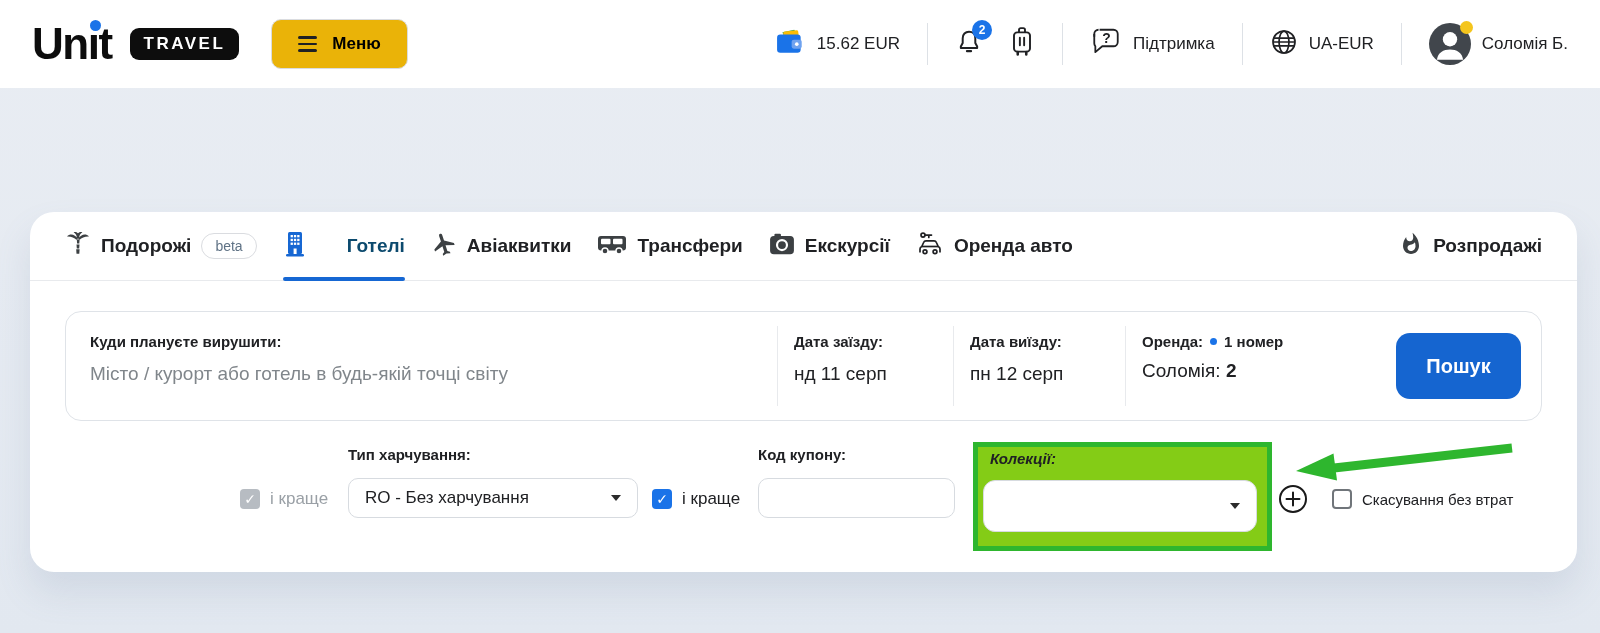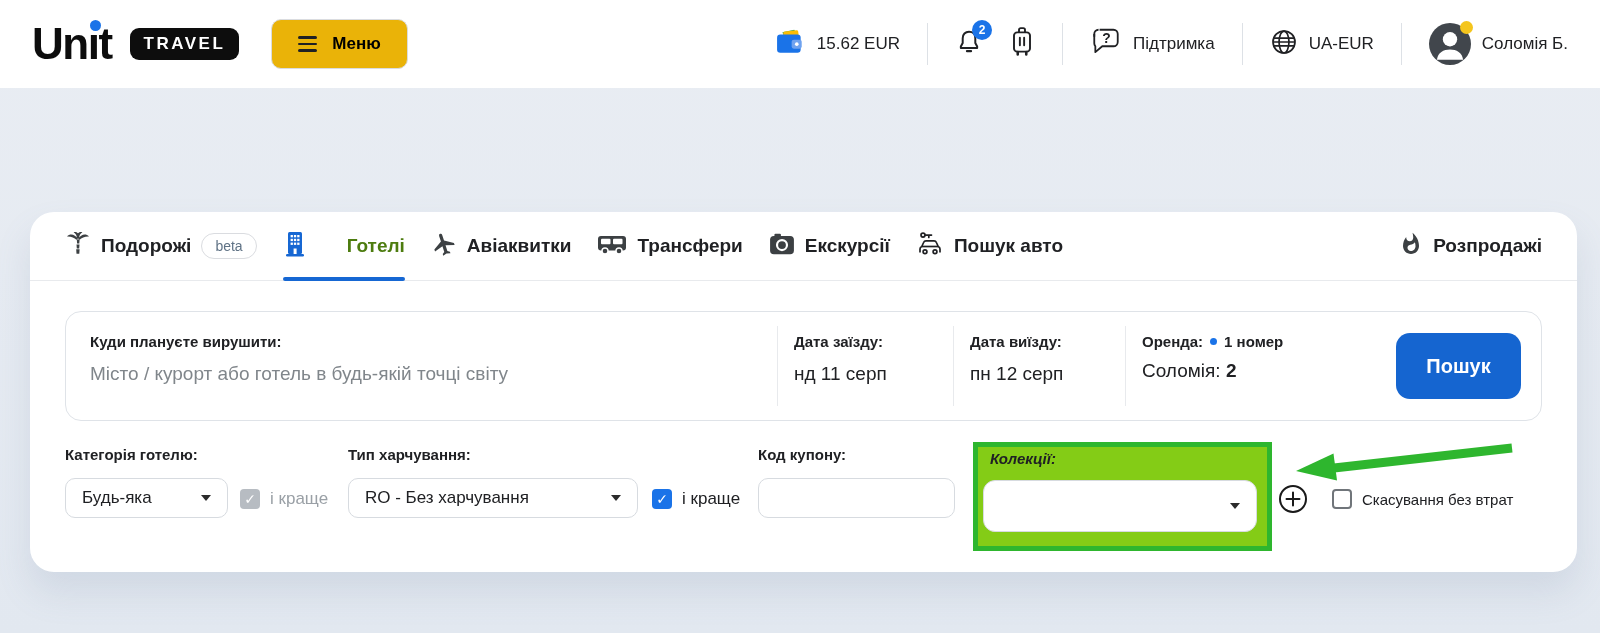--- a/index.html
+++ b/index.html
@@ -29,21 +29,21 @@
   .avatar { width:42px; height:42px; border-radius:50%; background:#41464c; display:flex; align-items:flex-end; justify-content:center; overflow:hidden; }
   .avatar-dot { position:absolute; top:-2px; right:-2px; width:13px; height:13px; border-radius:50%; background:#f4c51d; }
 
   
   .card { position:relative; margin-left:30px; margin-top:124px; width:1547px; height:360px;
     background:#fff; border-radius:24px; box-shadow:0 20px 35px rgba(110,130,160,.16); }
 
   .tabs { display:flex; align-items:center; height:69px; padding:0 35px; border-bottom:1px solid #e8eaed; }
   .tab { display:flex; align-items:center; gap:10px; font-size:19px; font-weight:700; color:#202124;
     margin-right:26px; position:relative; height:100%; cursor:pointer; white-space:nowrap; }
-  .tab.active { color:#4d7c0f;gap:40px; }
+  .tab.active { color:#0c4a6e;gap:40px; }
   .tab.active::after { content:""; position:absolute; left:0; right:0; bottom:-1px; height:4px;
     background:#1667d3; border-radius:4px; }
   .beta-pill { border:1px solid #dadce0; border-radius:999px; padding:4px 13px; font-size:14px;
     font-weight:400; color:#5f7285; background:#fff; }
   .tab-sales { margin-left:auto; margin-right:0; }
 
   .searchbar { margin:30px 35px 0; height:110px; border:1px solid #dfe3e8; border-radius:16px;
     display:flex; align-items:stretch; }
   .sec { padding:21px 0 0 24px; }
   .sec-dest { flex:1; }
@@ -251,21 +251,21 @@
       <span>
         <svg width="28" height="26" viewBox="0 0 28 25" fill="none" stroke="#202124" stroke-width="1.7">
           <circle cx="7" cy="3.6" r="2"></circle>
           <path d="M9 3.6h6.5M12.8 3.6v2.3" stroke-linecap="round"></path>
           <path d="M4 21v-3.4c0-1.2.7-2.2 1.8-2.6l1.8-4c.4-1 1.3-1.6 2.4-1.6h8c1.1 0 2 .6 2.4 1.6l1.8 4c1.1.4 1.8 1.4 1.8 2.6V21" stroke-linejoin="round"></path>
           <path d="M5.8 15h16.4"></path>
           <circle cx="9" cy="20.2" r="1.9"></circle>
           <circle cx="19" cy="20.2" r="1.9"></circle>
         </svg>
       </span>
-      <span>Пошук авто</span>
+      <span>Оренда авто</span>
     </div>
     <div class="tab tab-sales">
       <span>
         <svg width="24" height="24" viewBox="0 0 24 24" fill="#3c4043">
           <path d="M13.5.67s.74 2.65.74 4.8c0 2.06-1.35 3.73-3.41 3.73-2.07 0-3.63-1.67-3.63-3.73l.03-.42C5.21 7.45 4 10.56 4 13.95c0 4.42 3.58 8 8 8s8-3.58 8-8C20 8.61 17.41 3.8 13.5.67zM11.71 19c-1.78 0-3.22-1.4-3.22-3.14 0-1.62 1.05-2.76 2.81-3.12 1.77-.36 3.6-1.21 4.62-2.58.39 1.29.59 2.65.59 4.04 0 2.65-2.15 4.8-4.8 4.8z"></path>
         </svg>
       </span>
       <span>Розпродажі</span>
     </div>
   </div>
@@ -297,27 +297,20 @@
         <b>2</b>
       </div>
     </div>
     <div class="search-btn-wrap">
       <button class="search-btn">Пошук</button>
     </div>
   </div>
 
   <div class="filters">
 
-    <div class="fgroup" style="left:0;">
-      <div class="flab">Категорія готелю:</div>
-      <div class="select" style="width:163px;">
-        <span>Будь-яка</span>
-        <span class="caret"></span>
-      </div>
-    </div>
 
     <div class="chk-row" style="left:175px; top:50px;">
       <span class="cb cb-gray">✓</span>
       <span class="muted">і краще</span>
     </div>
 
     <div class="fgroup" style="left:283px;">
       <div class="flab">Тип харчування:</div>
       <div class="select" style="width:290px;">
         <span>RO - Без харчування</span>

